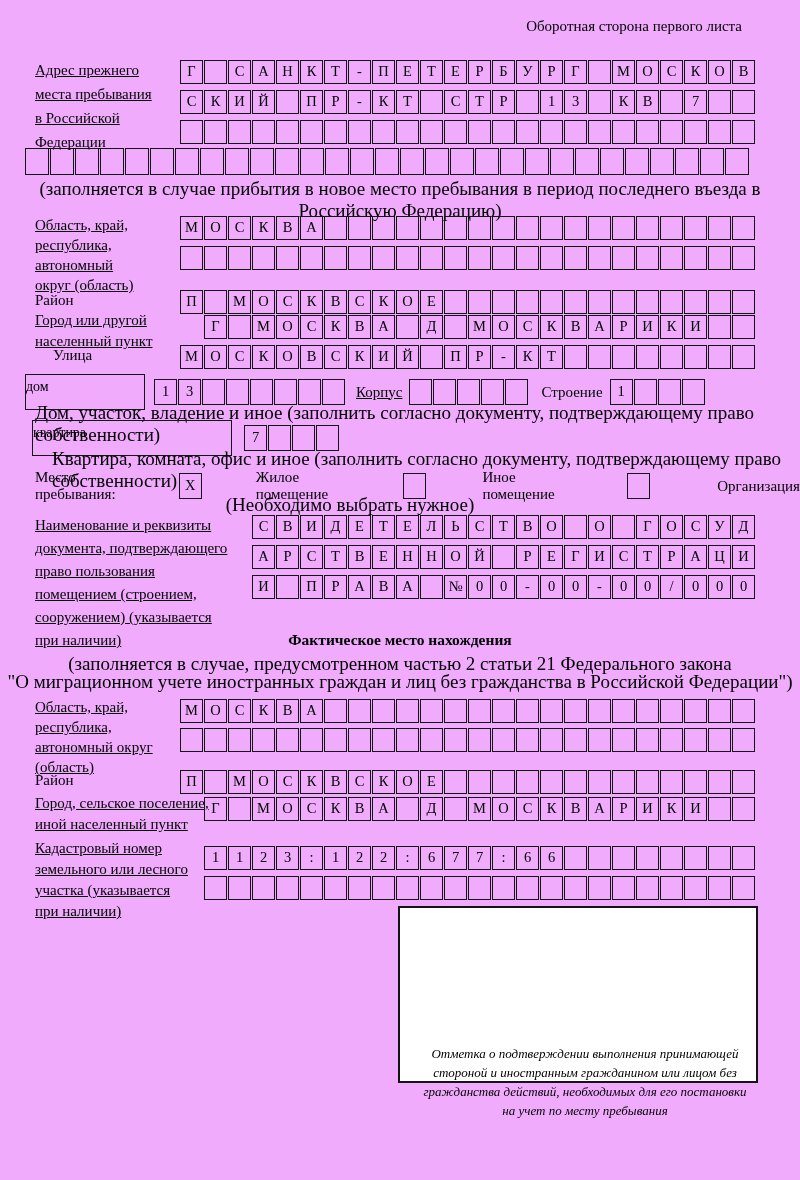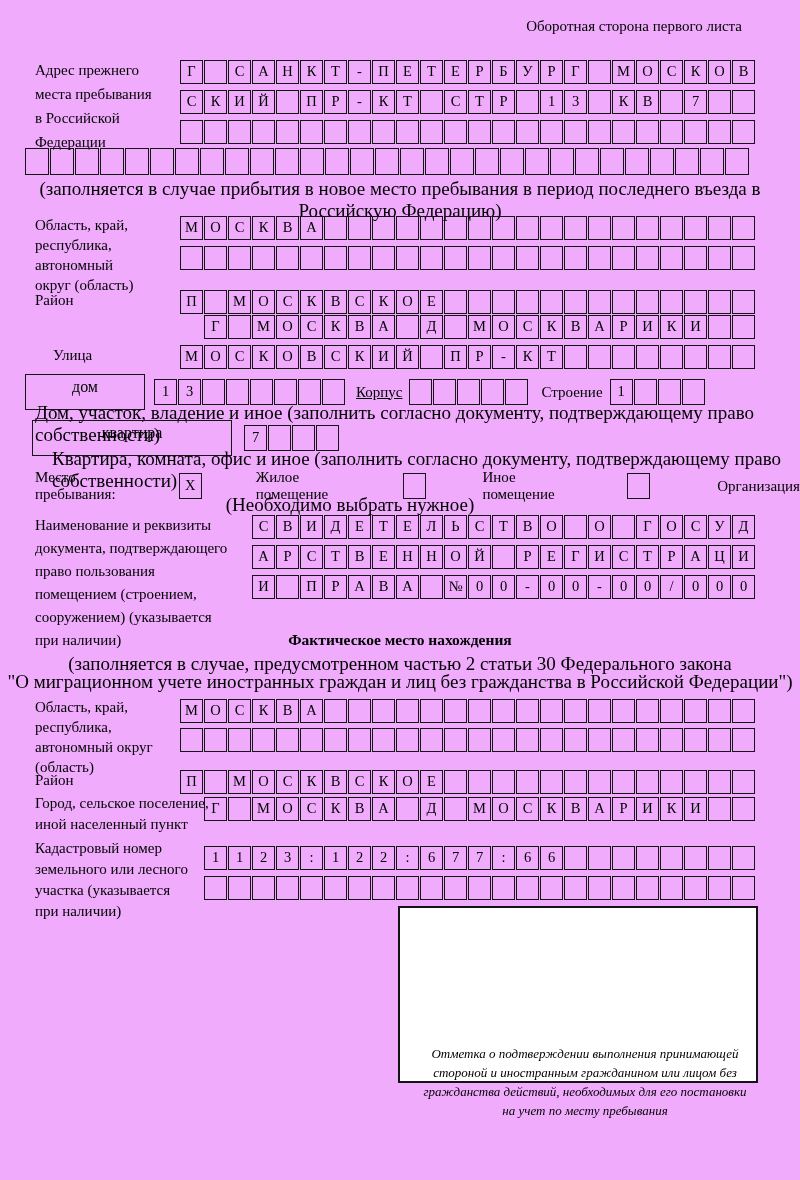--- a/index.html
+++ b/index.html
@@ -1,39 +1,39 @@
 <!DOCTYPE html>
 <html><head>
 <meta charset="utf-8">
 <style>
   * { box-sizing: border-box; }
   html,body { margin:0; padding:0; background:#ffffff; }
   body { width:800px; height:1180px; font-family:"Liberation Serif","DejaVu Serif",serif; color:#000; }
   .page { position:relative; width:800px; height:1180px; background:#f0abfc; overflow:hidden; }
   .abs { position:absolute; }
-  .label { font-size:15px; line-height:21px; white-space:pre-line; }
+  .label { font-size:15px; line-height:21px; white-space:pre-line;text-decoration:underline; }
   .lh24 { line-height:24px; }
   .lh23 { line-height:23px; }
   .lh20 { line-height:20px; }
   .inline-label { font-size:15px; }
   .note { font-size:19px; white-space:pre-line; }
   .center { text-align:center; width:800px; left:0; }
   .title { font-size:15.5px; font-weight:bold; text-align:center; width:800px; left:0; }
   .rows { display:flex; flex-direction:column; gap:6px; }
   .grid { display:flex; }
   .cell {
     flex:0 0 auto; width:23px; height:24px; margin-right:1px;
     border:1.6px solid #141414; text-align:center;
     font-size:14.5px; line-height:20px; overflow:hidden;
   }
   .cell-lg { width:24px; height:27px; line-height:23px; }
   .cell-box { width:23px; height:26px; line-height:22px; }
   .widebox {
-    border:1.6px solid #141414; height:36px; text-align:center;
-    font-size:16px; line-height:23px; flex:0 0 auto;
+    border:1.6px solid #141414; height:36px; text-align:left;
+    font-size:14px; line-height:23px; flex:0 0 auto;
   }
   .hrow { display:flex; align-items:center; }
   .stamp-box { border:2px solid #141414; background:#fff; }
 </style>
 </head>
 <body>
 
 <div class="page">
 
   <div class="abs inline-label" style="top:18px; right:58px; font-size:15px;">Оборотная сторона первого листа</div>
@@ -236,20 +236,22 @@
       <span class="cell"></span>
       <span class="cell"></span>
       <span class="cell"></span>
       <span class="cell"></span>
       <span class="cell"></span>
       <span class="cell"></span>
       <span class="cell"></span>
       <span class="cell"></span>
     </div>
 
+  <div class="abs label" style="top:310px; left:35px; width:160px;">Город или другой
+населенный пункт</div>
   <div class="abs grid" style="top:315px; left:204px;">
       <span class="cell">Г</span>
       <span class="cell"></span>
       <span class="cell">М</span>
       <span class="cell">О</span>
       <span class="cell">С</span>
       <span class="cell">К</span>
       <span class="cell">В</span>
       <span class="cell">А</span>
       <span class="cell"></span>
@@ -423,21 +425,21 @@
         <span class="cell">0</span>
         <span class="cell">0</span>
         <span class="cell">/</span>
         <span class="cell">0</span>
         <span class="cell">0</span>
         <span class="cell">0</span>
       </div>
   </div>
 
   <div class="abs title" style="top:631px;">Фактическое место нахождения</div>
-  <div class="abs note center" style="top:655px; line-height:18px;">(заполняется в случае, предусмотренном частью 2 статьи 30 Федерального закона
+  <div class="abs note center" style="top:655px; line-height:18px;">(заполняется в случае, предусмотренном частью 2 статьи 21 Федерального закона
 "О миграционном учете иностранных граждан и лиц без гражданства в Российской Федерации")</div>
 
   <div class="abs label lh20" style="top:697px; left:35px; width:140px;">Область, край,
 республика,
 автономный округ
 (область)</div>
   <div class="abs rows" style="top:699px; left:180px; gap:5px;">
     <div class="grid">
         <span class="cell">М</span>
         <span class="cell">О</span>

